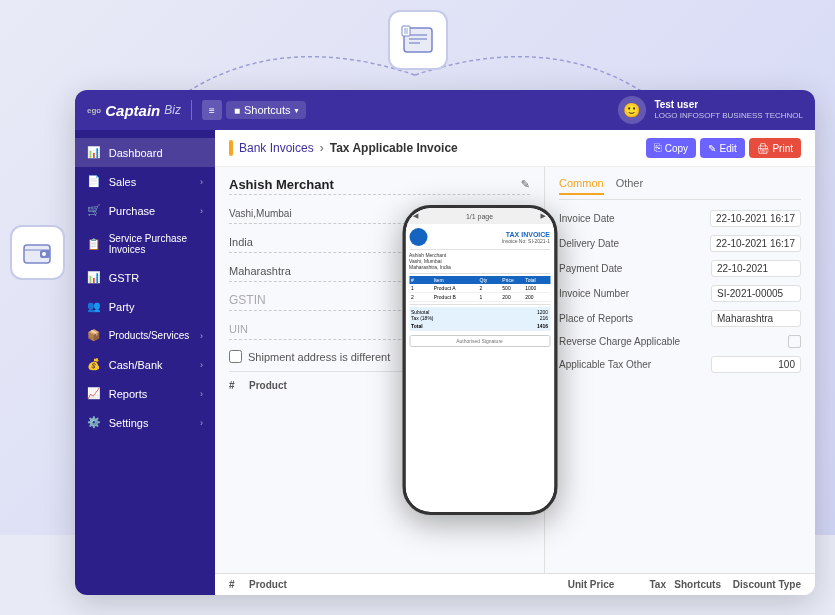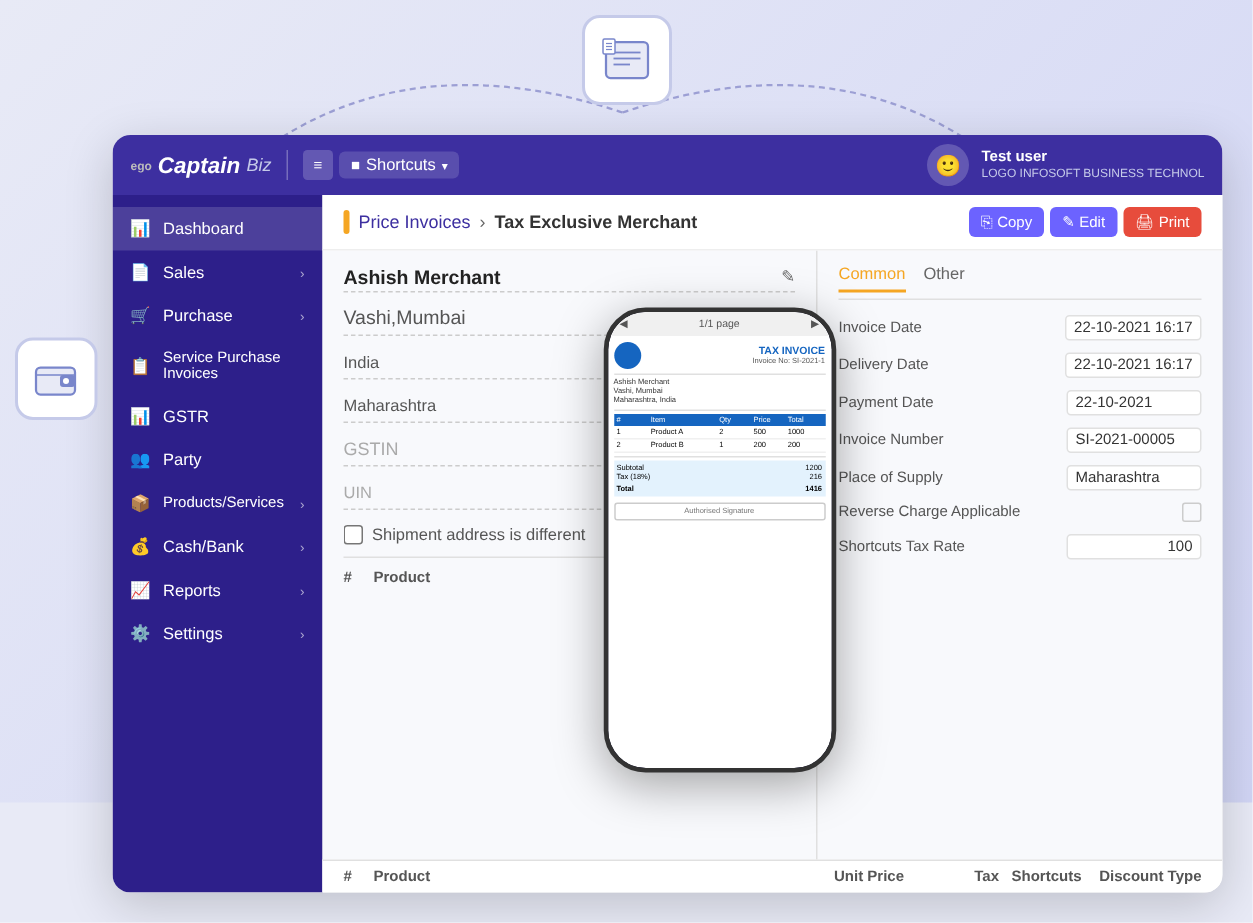--- a/index.html
+++ b/index.html
@@ -493,23 +493,23 @@
           </div>
           <span class="chevron">›</span>
         </div>
       </div>
 
       <div class="content-area">
 
         <div class="breadcrumb-bar">
           <div class="breadcrumb">
             <div class="breadcrumb-accent"></div>
-            <span class="link">Price Invoices</span>
+            <span class="link">Bank Invoices</span>
             <span class="separator">›</span>
-            <span class="current">Tax Exclusive Merchant</span>
+            <span class="current">Tax Applicable Invoice</span>
           </div>
           <div class="btn-group">
             <button class="btn btn-copy">
               <span>⎘</span>
               <span>Copy</span>
             </button>
             <button class="btn btn-edit">
               <span>✎</span>
               <span>Edit</span>
             </button>
@@ -526,21 +526,21 @@
 
             <div class="form-field">
               <div class="field-row">
                 <span style="font-size:13px;font-weight:600;color:#222;">Ashish Merchant</span>
                 <span class="edit-icon">✎</span>
               </div>
               <div style="border-bottom:1px dashed #ccc;margin-top:2px;"></div>
             </div>
 
             <div class="form-field">
-              <span style="font-size:13px;color:#555;">Vashi,Mumbai</span>
+              <span style="font-size:10px;color:#555;">Vashi,Mumbai</span>
               <div style="border-bottom:1px dashed #ccc;margin-top:2px;"></div>
             </div>
 
             <div class="form-field">
               <span style="font-size:11px;color:#555;">India</span>
               <div style="border-bottom:1px dashed #ccc;margin-top:2px;"></div>
             </div>
 
             <div class="form-field">
               <span style="font-size:11px;color:#555;">Maharashtra</span>
@@ -589,40 +589,40 @@
               <span class="info-label">Payment Date</span>
               <span class="info-value date">22-10-2021</span>
             </div>
 
             <div class="info-row">
               <span class="info-label">Invoice Number</span>
               <span class="info-value">SI-2021-00005</span>
             </div>
 
             <div class="info-row">
-              <span class="info-label">Place of Supply</span>
+              <span class="info-label">Place of Reports</span>
               <span class="info-value">Maharashtra</span>
             </div>
 
             <div class="info-row">
               <span class="info-label">Reverse Charge Applicable</span>
               <div class="checkbox-field"></div>
             </div>
 
             <div class="info-row">
-              <span class="info-label">Shortcuts Tax Rate</span>
+              <span class="info-label">Applicable Tax Other</span>
               <span class="tax-rate-input info-value">100</span>
             </div>
           </div>
         </div>
 
         <div style="display:flex;background:white;border-top:1px solid #e0e0e0;padding:5px 14px;font-size:10px;color:#555;font-weight:600;position:absolute;bottom:0;left:140px;right:0;">
           <span style="width:20px;">#</span>
           <span style="flex:1;">Product</span>
-          <span style="width:70px;text-align:left;">Unit Price</span>
+          <span style="width:70px;text-align:center;">Unit Price</span>
           <span style="width:40px;text-align:right;">Tax</span>
           <span style="width:55px;text-align:right;">Shortcuts</span>
           <span style="width:80px;text-align:right;">Discount Type</span>
         </div>
       </div>
     </div>
   </div>
 
   <div class="phone-mockup">
     <div class="phone-screen">

